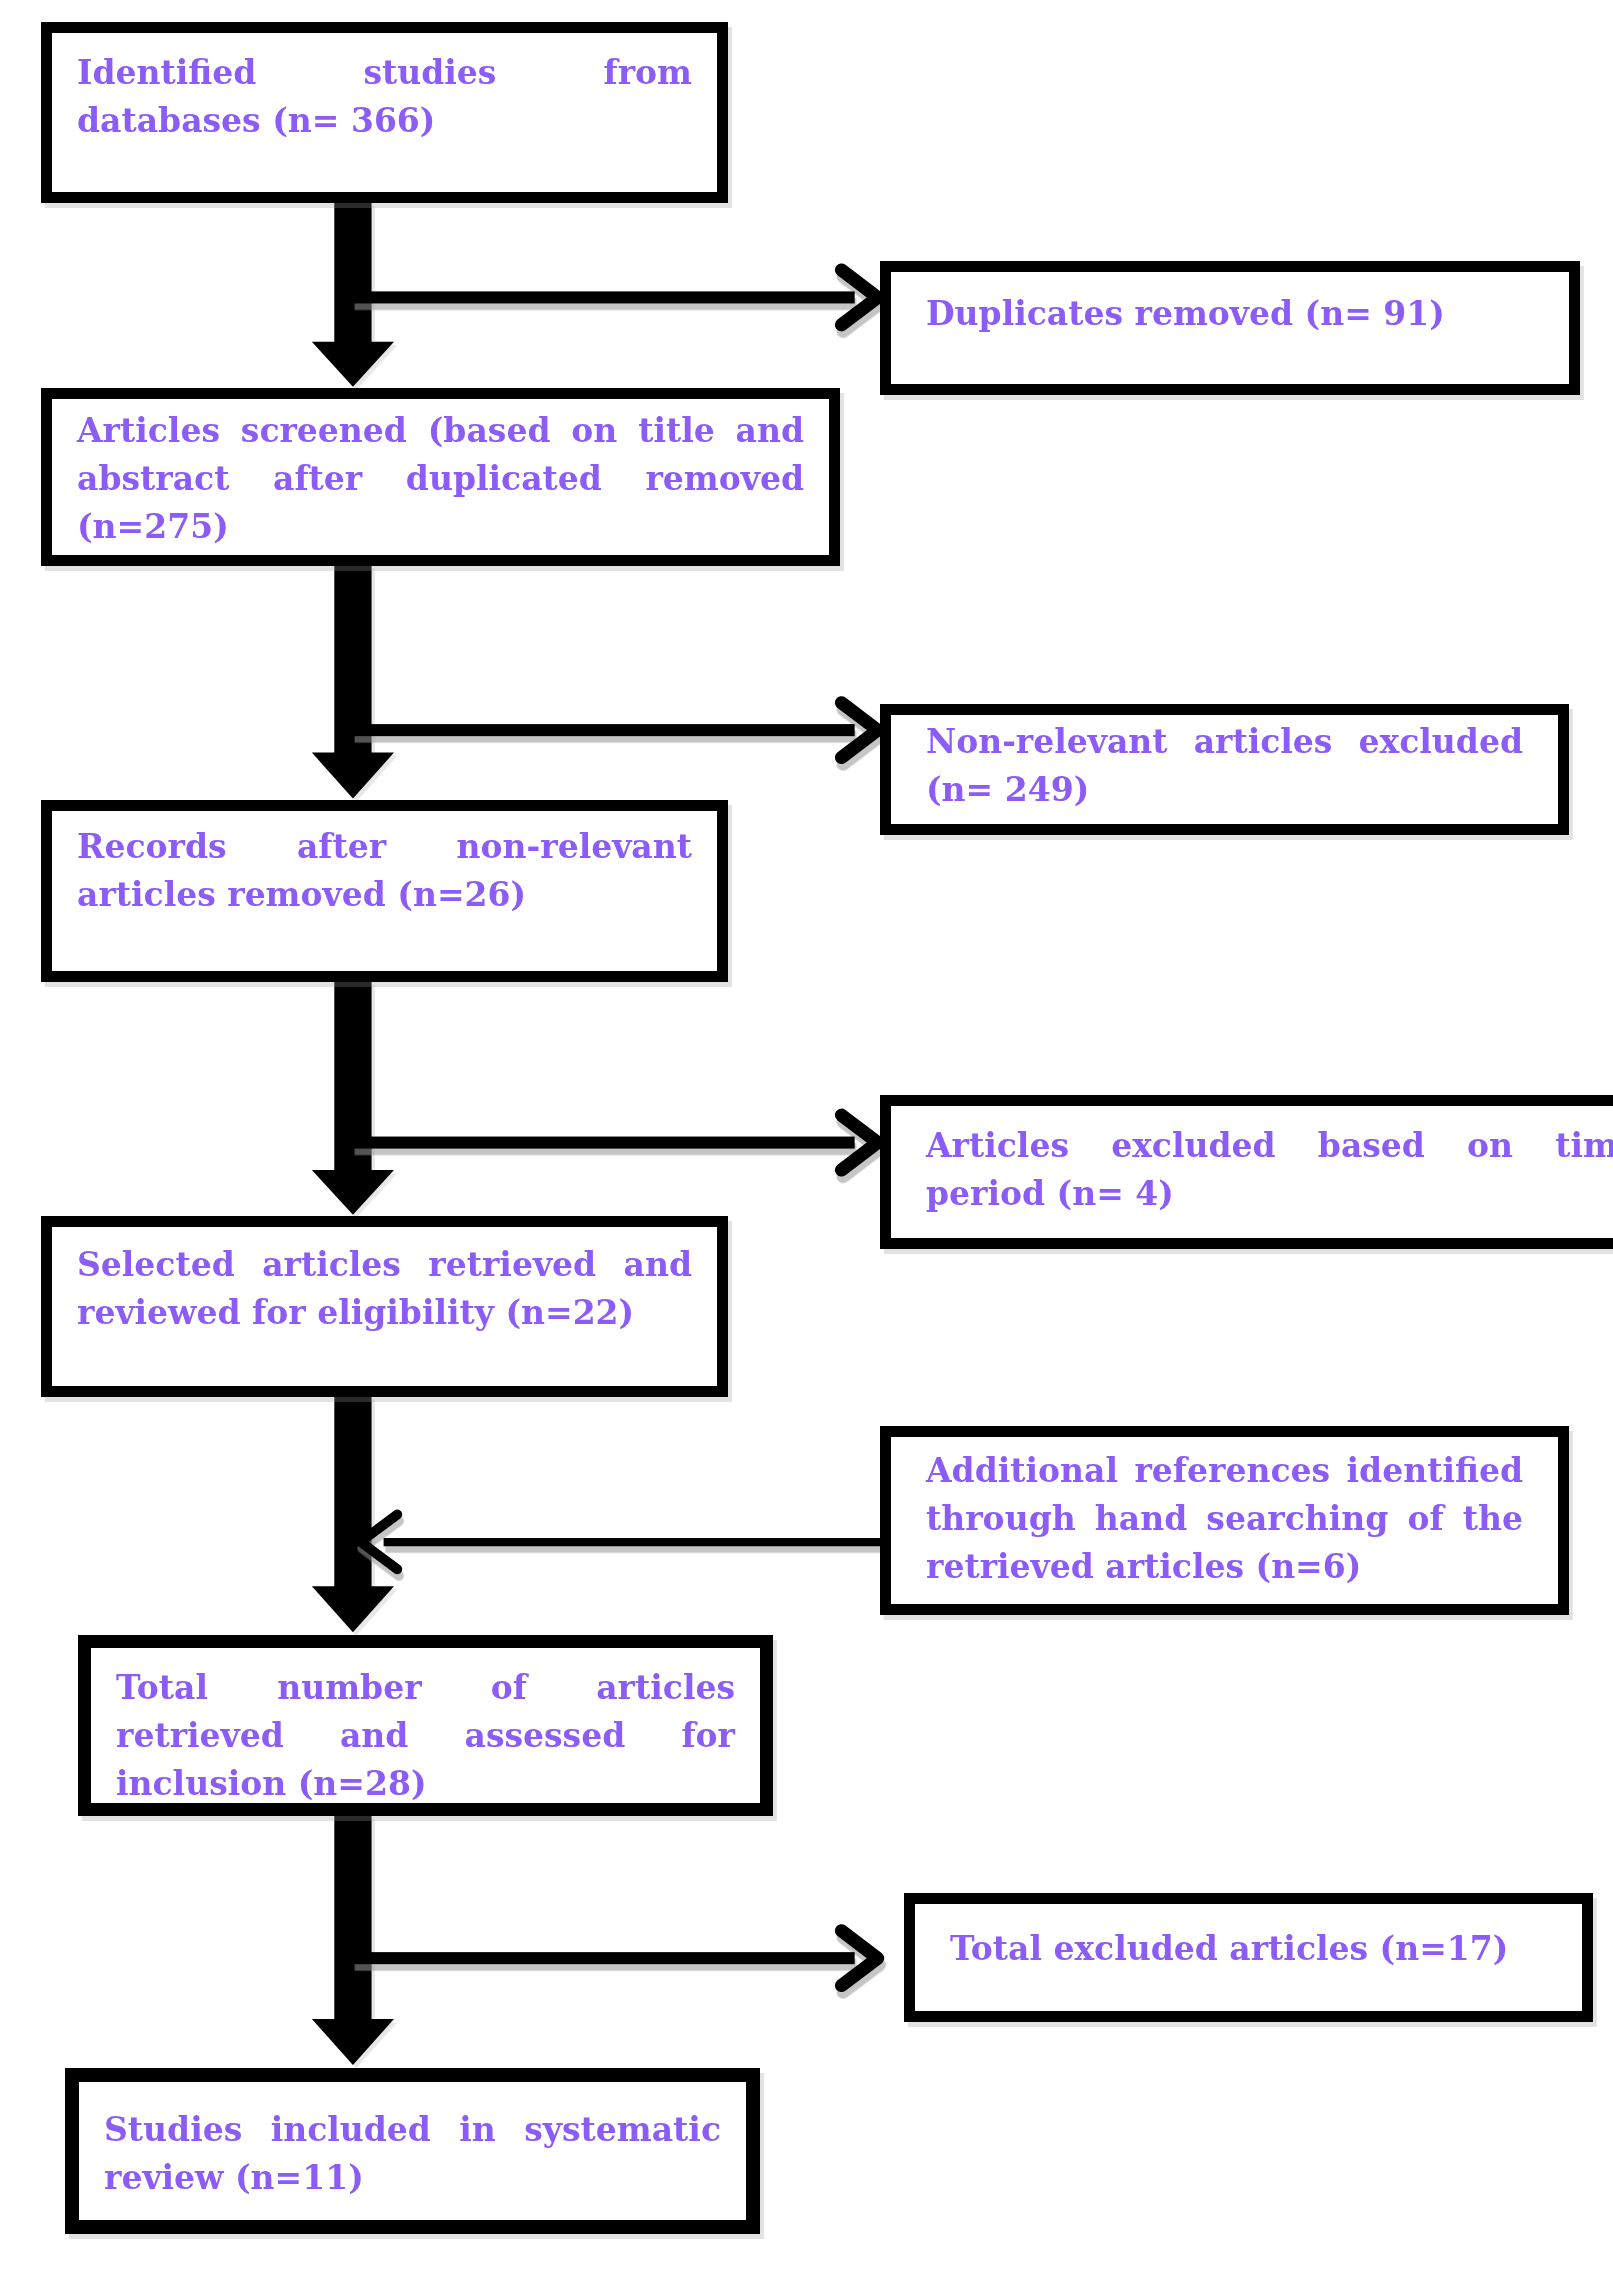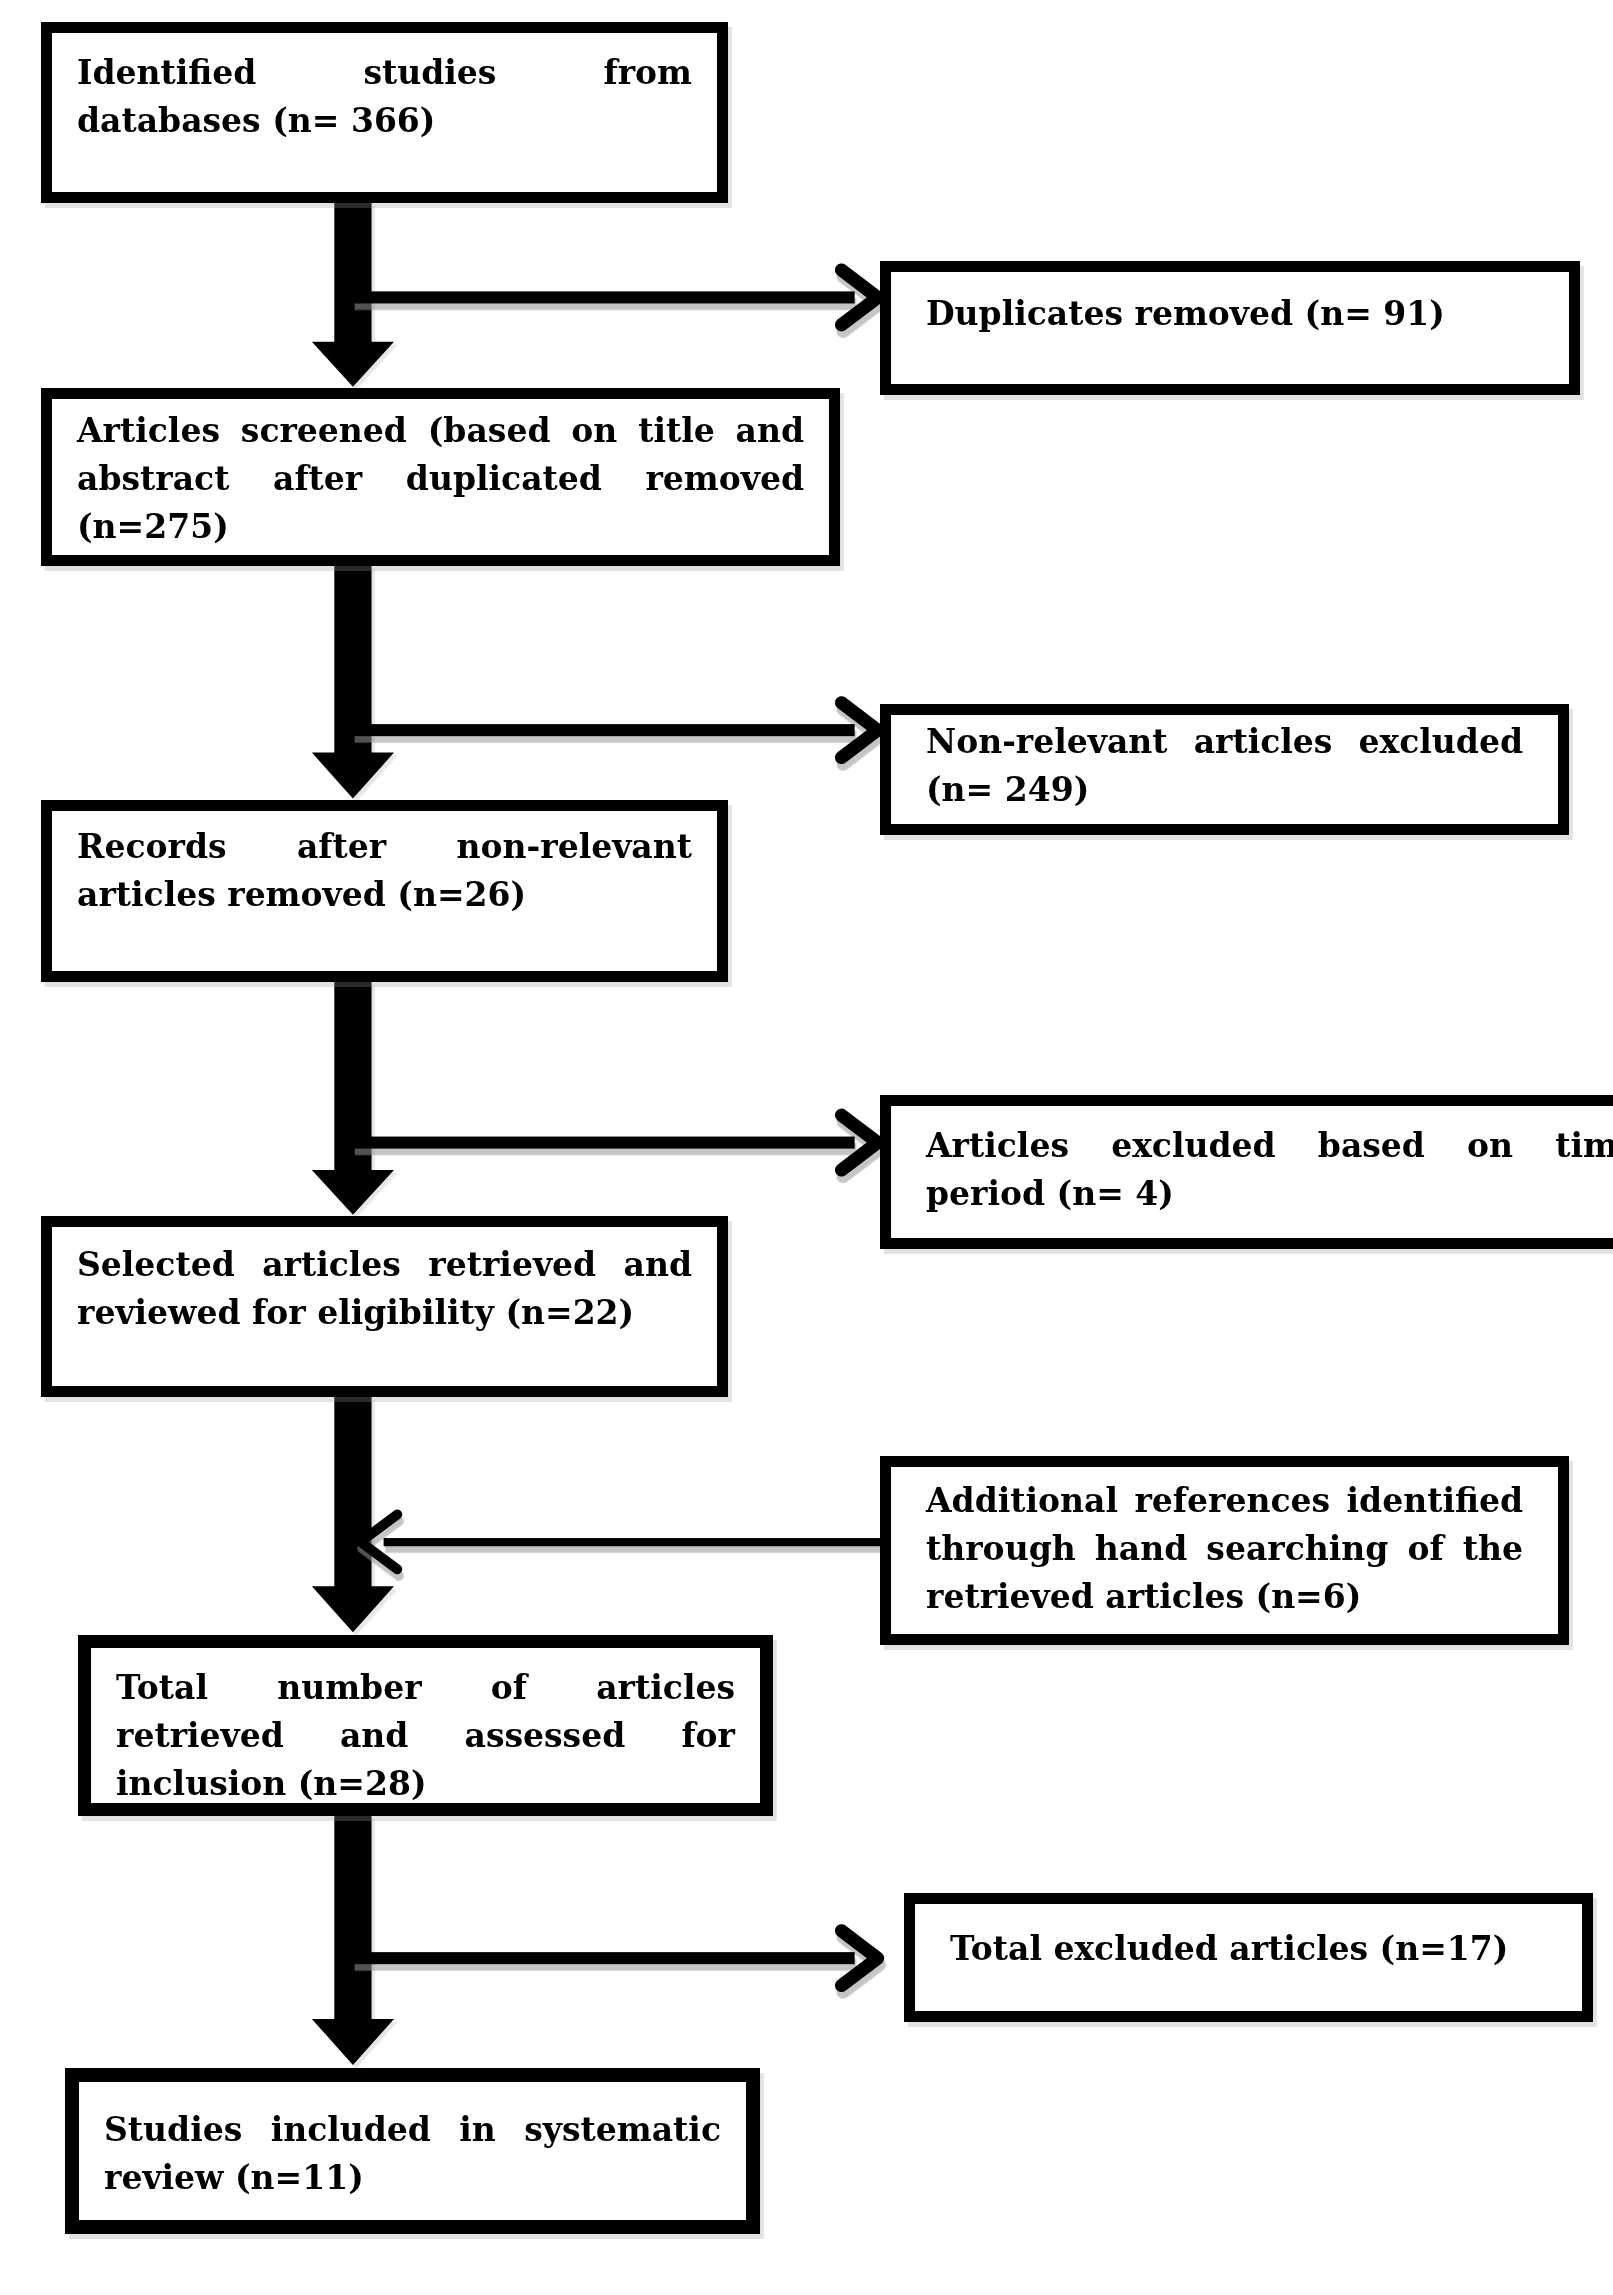--- a/index.html
+++ b/index.html
@@ -14,21 +14,21 @@
     position:absolute;
     left:0; top:0;
   }
   .v-arrow{ filter:drop-shadow(6px 6px 0 rgba(160,160,160,0.25)); }
   .branch{ filter:drop-shadow(3px 12px 0 rgba(150,150,150,0.55)); }
   .box{
     position:absolute;
     box-sizing:border-box;
     background:#ffffff;
     border:11px solid #000000;
-    color:#000000;
+    color:#8b5cf6;
     font-weight:700;
     font-size:33px;
     line-height:48px;
     text-align:justify;
     box-shadow:3.8px 5px 0 rgba(150,150,150,0.28);
   }
 </style>
 </head>
 <body>
 
@@ -108,21 +108,21 @@
   </div>
 
   <div class="box" style="left:880px; top:704px; width:689px; height:131px; padding:3.3px 35px 0 35px;">
     <span>Non-relevant articles excluded (n= 249)</span>
   </div>
 
   <div class="box" style="left:880px; top:1095px; width:805px; height:154px; padding:16.4px 35px 0 35px;">
     <span>Articles excluded based on time period (n= 4)</span>
   </div>
 
-  <div class="box" style="left:880px; top:1456px; width:689px; height:189px; padding:10px 35px 0 35px;">
+  <div class="box" style="left:880px; top:1426px; width:689px; height:189px; padding:10px 35px 0 35px;">
     <span>Additional references identified through hand searching of the retrieved articles (n=6)</span>
   </div>
 
   <div class="box" style="left:904px; top:1893px; width:689px; height:129px; padding:21px 35px 0 35px;">
     <span>Total excluded articles (n=17)</span>
   </div>
 
 </div>
 
 

